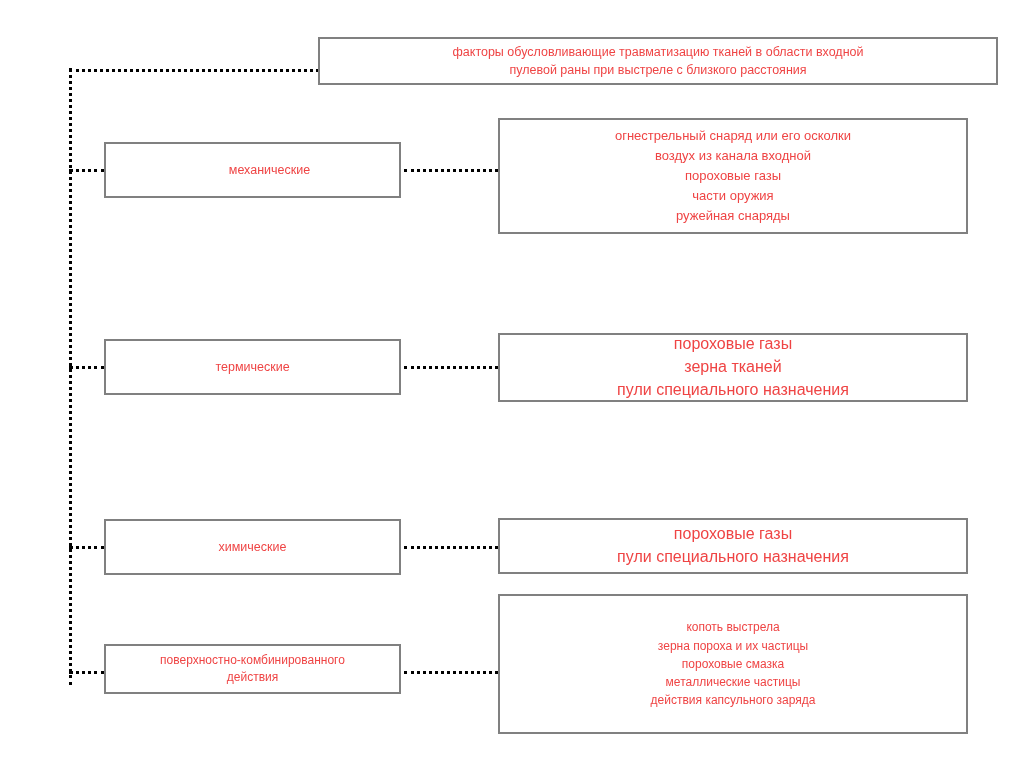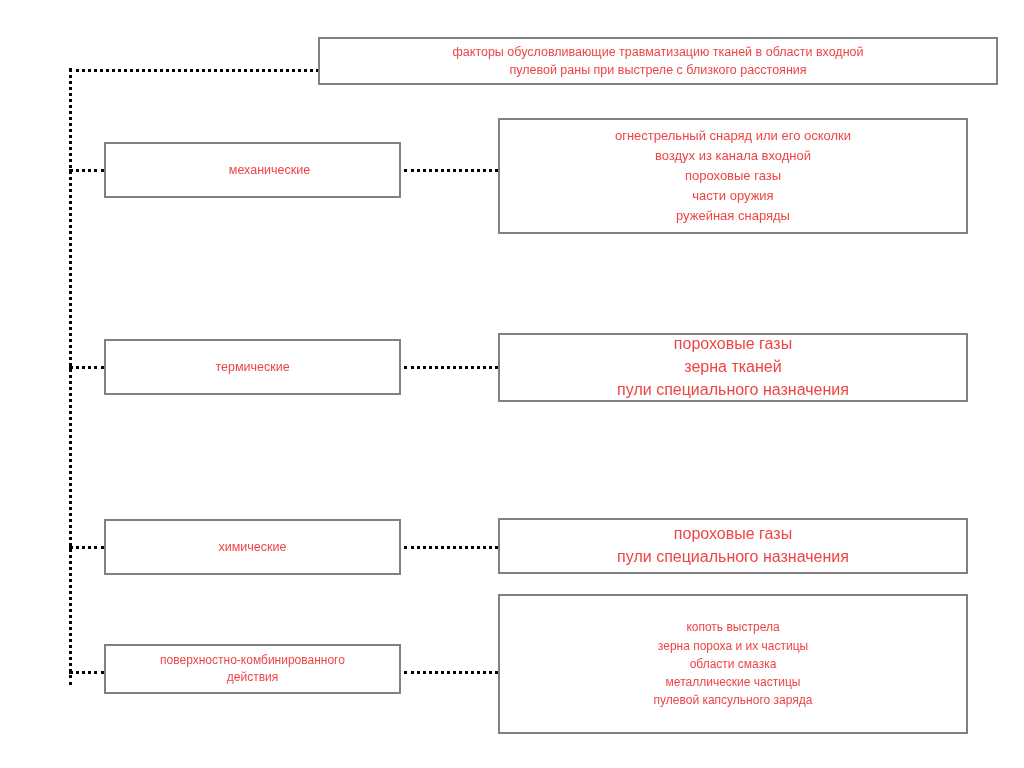--- a/index.html
+++ b/index.html
@@ -174,19 +174,19 @@
     <div class="lines">
       <div>пороховые газы</div>
       <div>пули специального назначения</div>
     </div>
   </div>
 
   <div class="box fac-box" id="fac-box-3">
     <div class="lines">
       <div>копоть выстрела</div>
       <div>зерна пороха и их частицы</div>
-      <div>области смазка</div>
+      <div>пороховые смазка</div>
       <div>металлические частицы</div>
-      <div>пулевой капсульного заряда</div>
+      <div>действия капсульного заряда</div>
     </div>
   </div>
 
 </div>
 
 </body></html>

